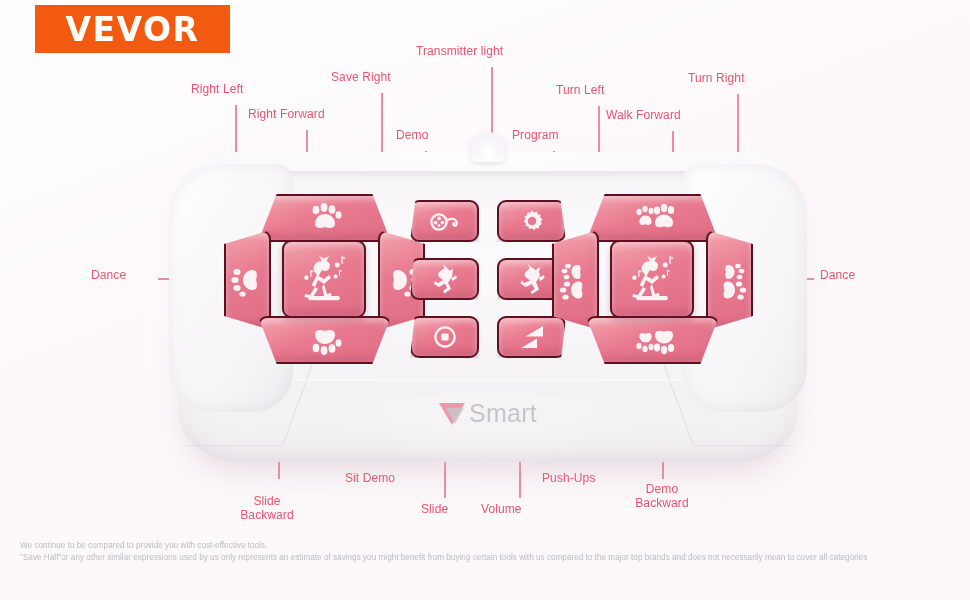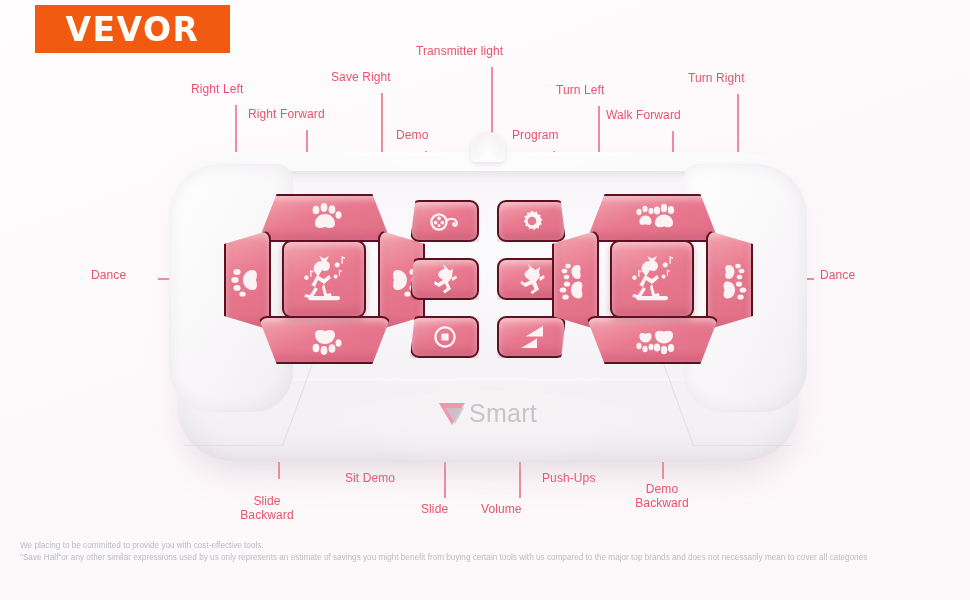--- a/index.html
+++ b/index.html
@@ -401,17 +401,17 @@
     <div class="smart-logo">
       <span class="smart-mark">
         <span class="t1"></span>
           <span class="t2"></span>
       </span>
       <span class="smart-text">Smart</span>
     </div>
   </div>
 
   <div class="footer">
-    <p>We placing to be committed to provide you with cost-effective tools.</p>
+    <p>We continue to be compared to provide you with cost-effective tools.</p>
     <p>"Save Half"or any other similar expressions used by us only represents an estimate of savings you might benefit from buying certain tools with us compared to the major top brands and does not necessarily mean to cover all categories</p>
   </div>
 
 </div>
 
 </body></html>

